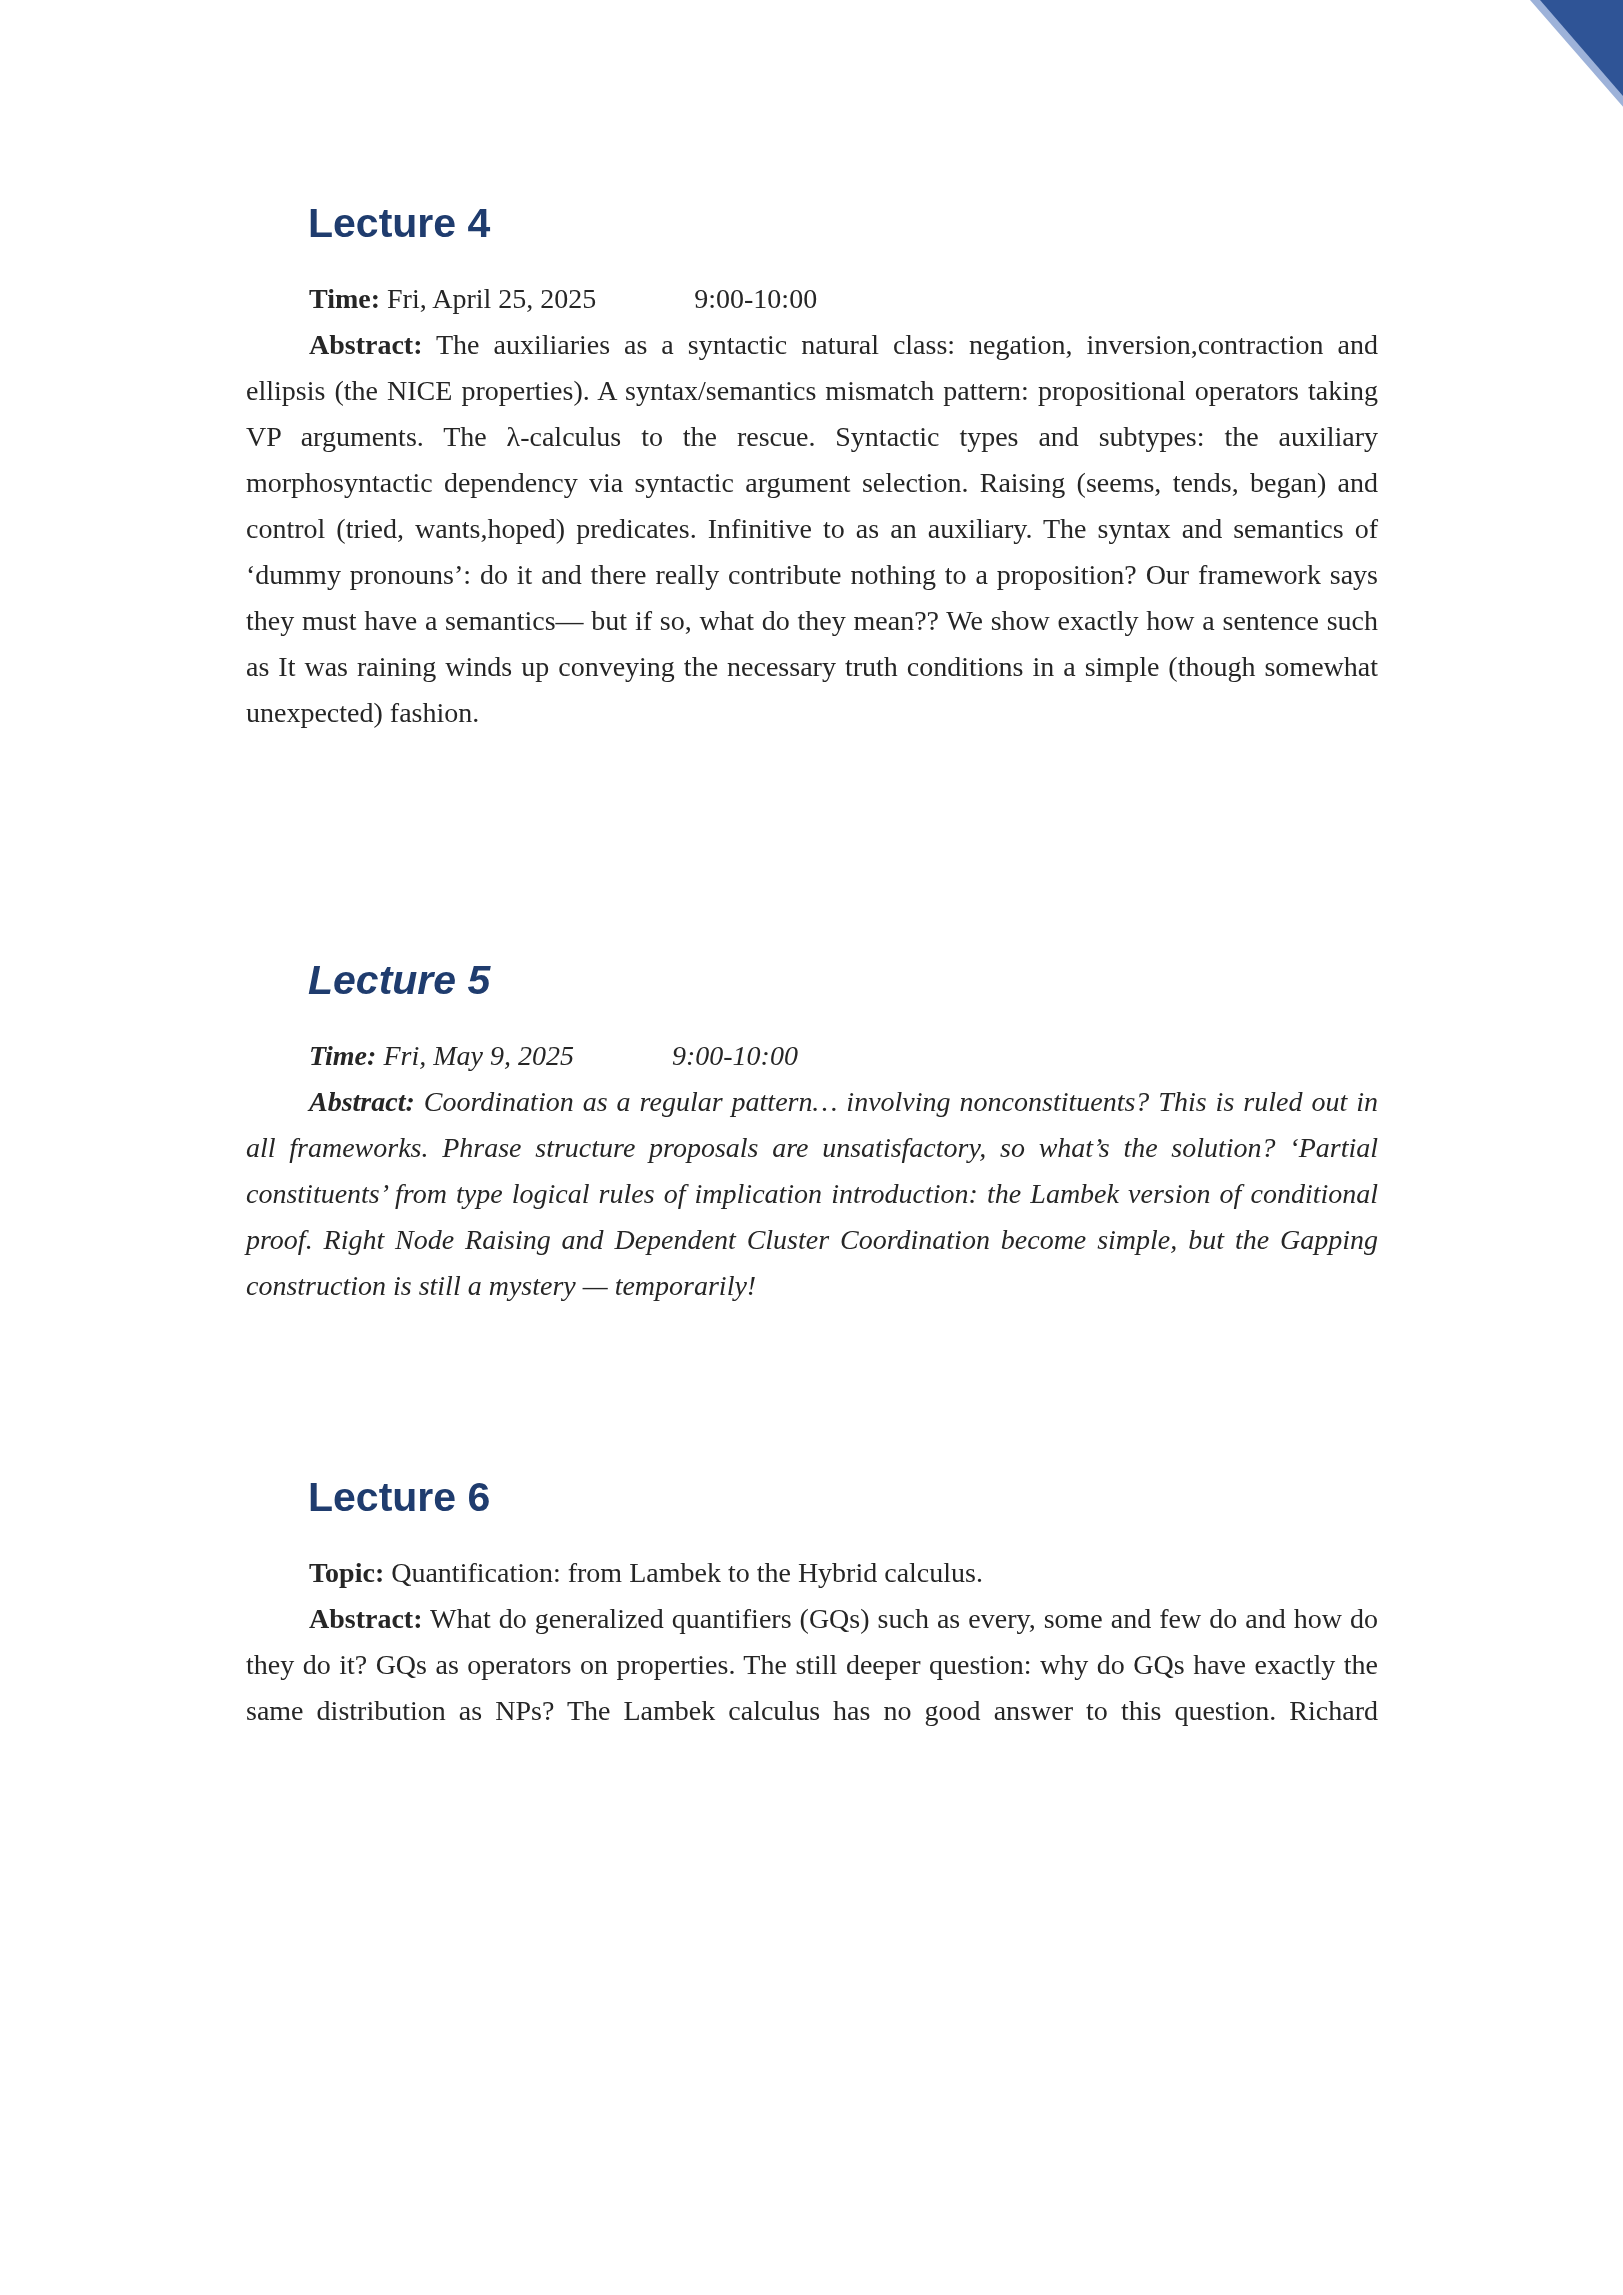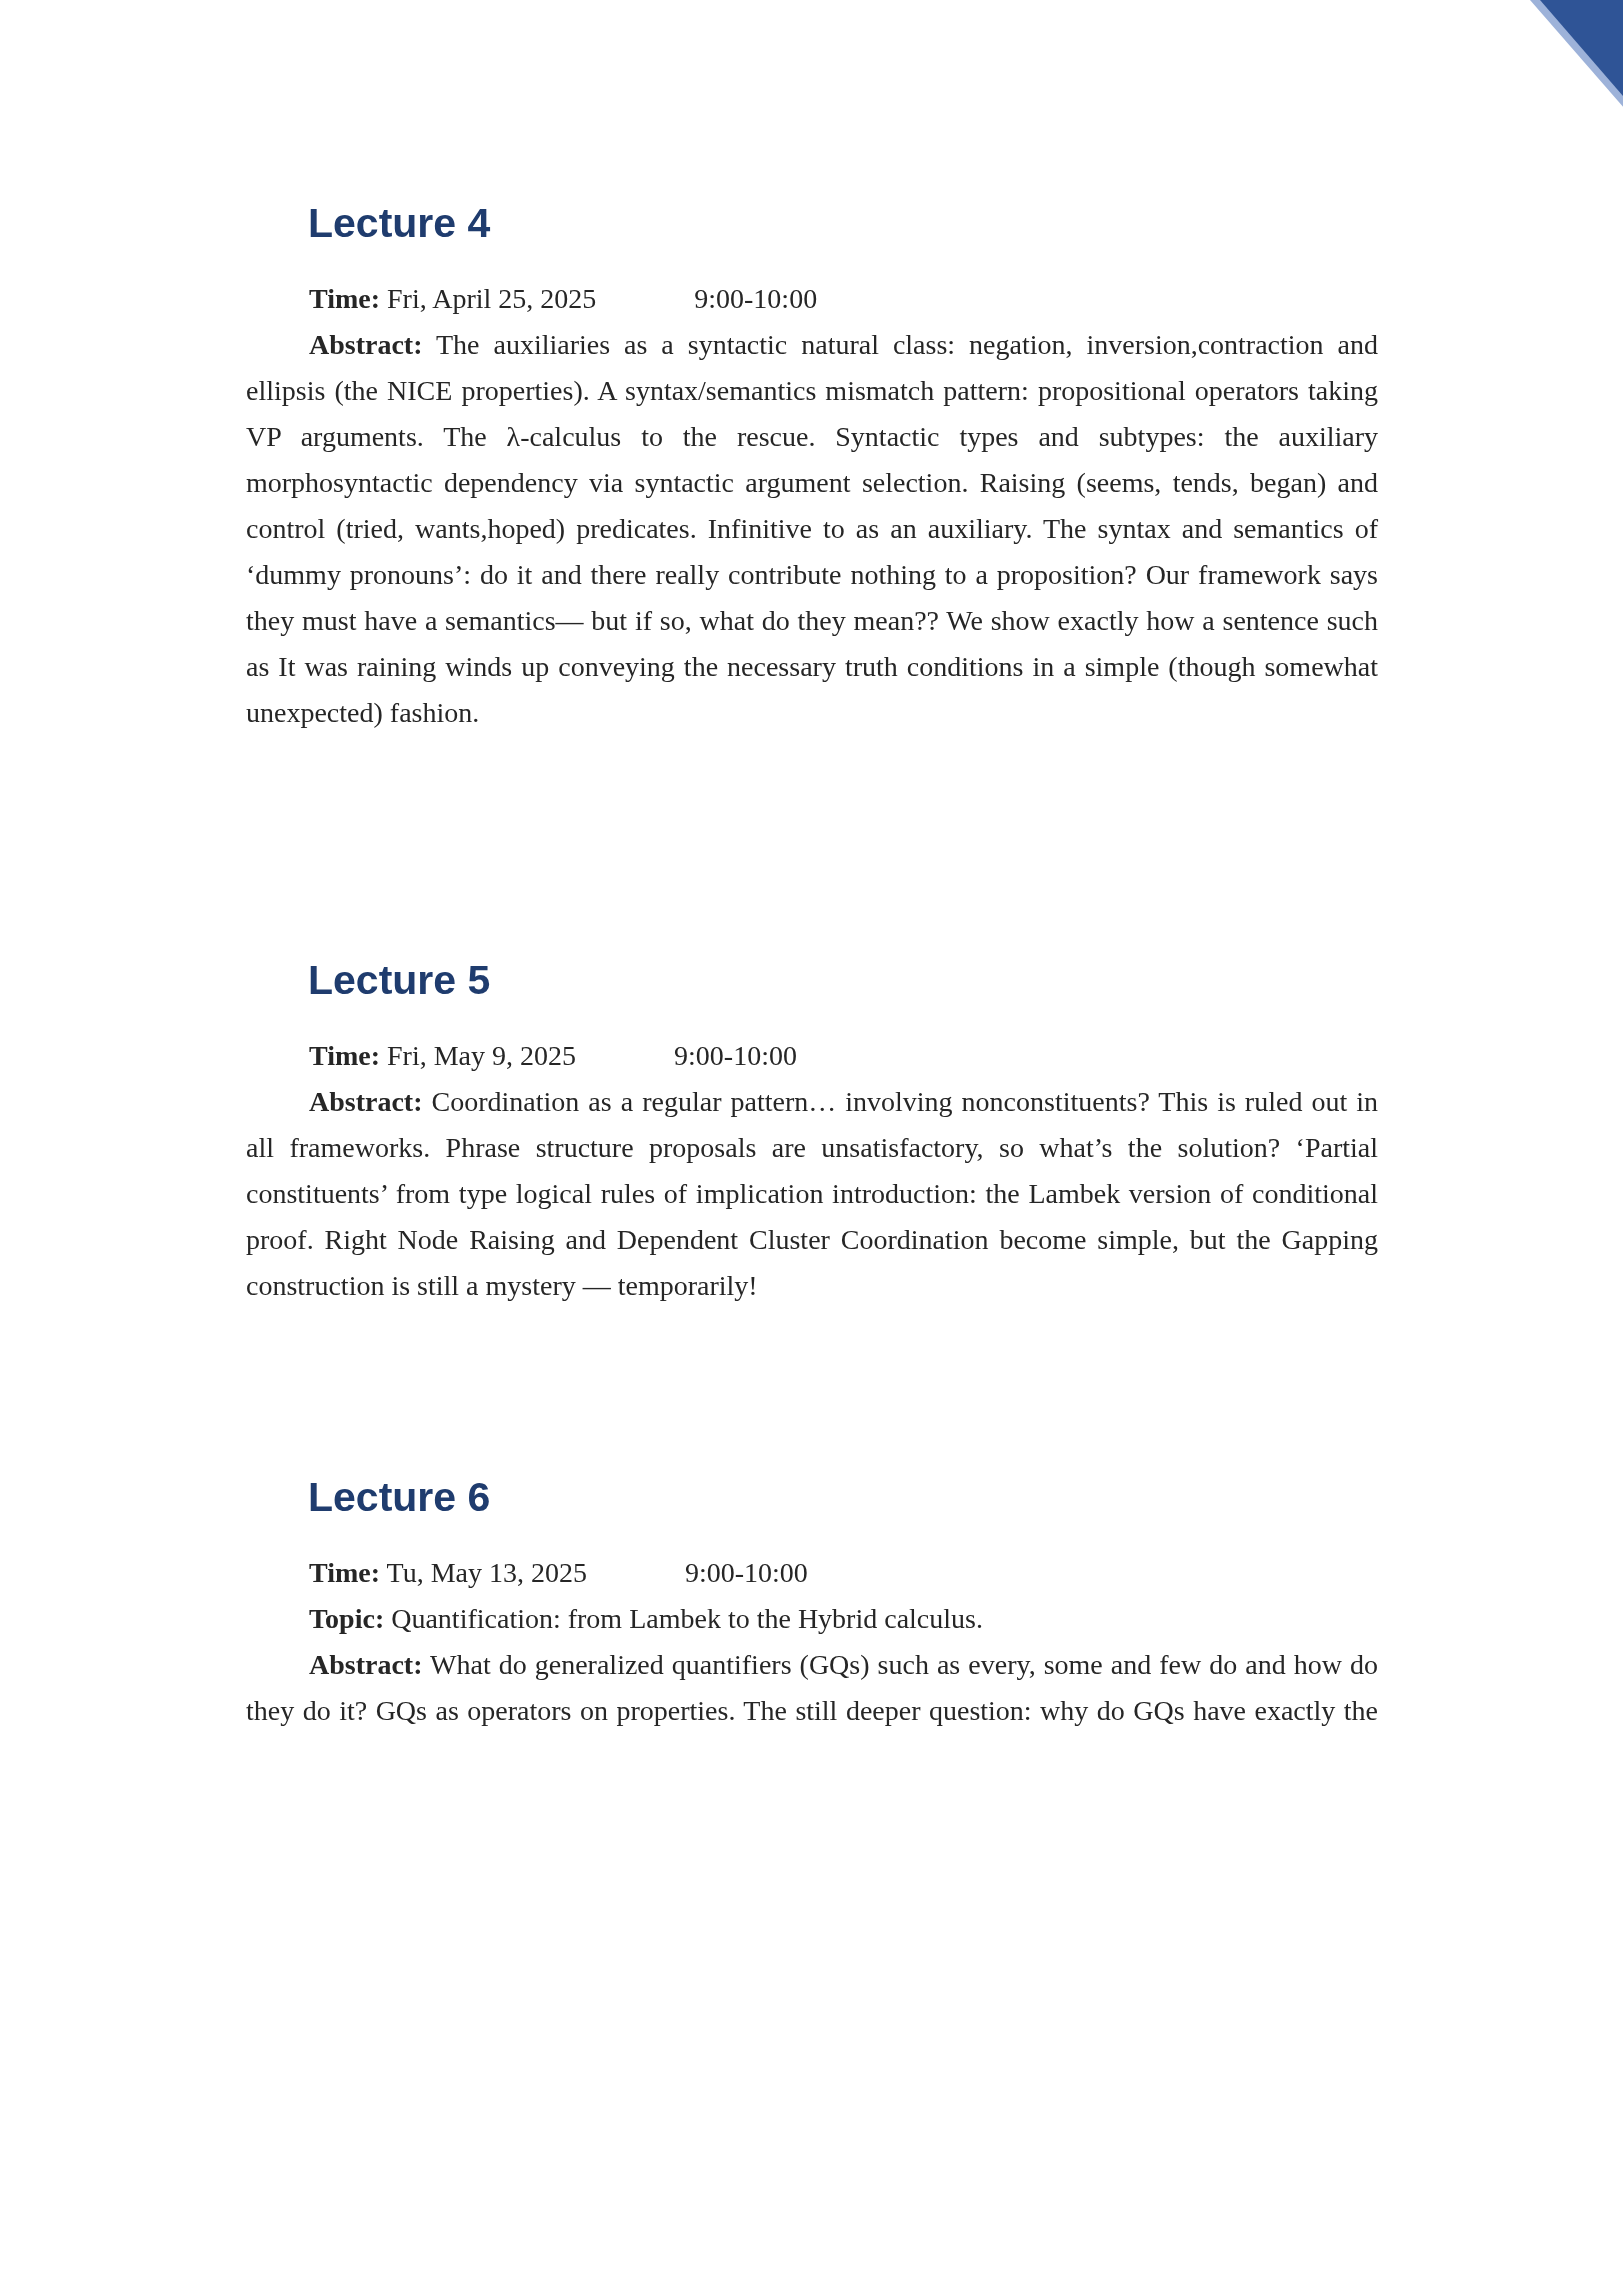--- a/index.html
+++ b/index.html
@@ -27,21 +27,21 @@
   .corner-tri{
     position:absolute; left:1540px; top:0; width:83px; height:96px;
     background:var(--accent);
     clip-path:polygon(0 0, 100% 0, 100% 100%);
   }
   
   .section{
     position:absolute; left:246px; width:1132px;
   }
   .sec-4{top:198px;}
-  .sec-5{top:955px;}
+  .sec-5{top:955px;font-style:italic;}
   .sec-6{top:1472px;}
   h2.lecture-title{
     margin:0 0 27px 0;
     padding-left:62px;
     font-family:"Liberation Sans", sans-serif;
     font-weight:bold;
     font-size:41px;
     line-height:51px;
     color:var(--heading);
   }
@@ -98,21 +98,20 @@
   </section>
 
   <section class="section sec-5">
     <h2 class="lecture-title">Lecture 5</h2>
     <p class="meta-line"><span class="lbl">Time:</span> <span>Fri, May 9, 2025</span><span class="hours">9:00-10:00</span></p>
     <p class="abstract"><span class="lbl">Abstract:</span> <span>Coordination as a regular pattern… involving nonconstituents? This is ruled out in all frameworks. Phrase structure proposals are unsatisfactory, so what’s the solution? ‘Partial constituents’ from type logical rules of implication introduction: the Lambek version of conditional proof. Right Node Raising and Dependent Cluster Coordination become simple, but the Gapping construction is still a mystery — temporarily!</span></p>
   </section>
 
   <section class="section sec-6">
     <h2 class="lecture-title">Lecture 6</h2>
-    <p class="meta-line"><span class="lbl">Time:</span> <span>Tu, May 13, 2025</span><span class="hours">9:00-10:00</span></p>
     <p class="meta-line"><span class="lbl">Topic:</span> <span>Quantification: from Lambek to the Hybrid calculus.</span></p>
     <p class="abstract"><span class="lbl">Abstract:</span> <span>What do generalized quantifiers (GQs) such as every, some and few do and how do they do it? GQs as operators on properties. The still deeper question: why do GQs have exactly the same distribution as NPs? The Lambek calculus has no good answer to this question. Richard Oehrle’s profound solution does: a new implication connective with λ-terms in the prosody. But neither the Lambek nor Oerhle proof theories are sufficient on their own. Hence, the final synthesis: a hybrid proof theory with both the Lambek and Oehrle implication connectives.</span></p>
   </section>
 
   <div class="footer-square"></div>
   <div class="page-number">03</div>
   <div class="footer-bar-medium"></div>
   <div class="footer-bar-thin"></div>
 
 </div>

